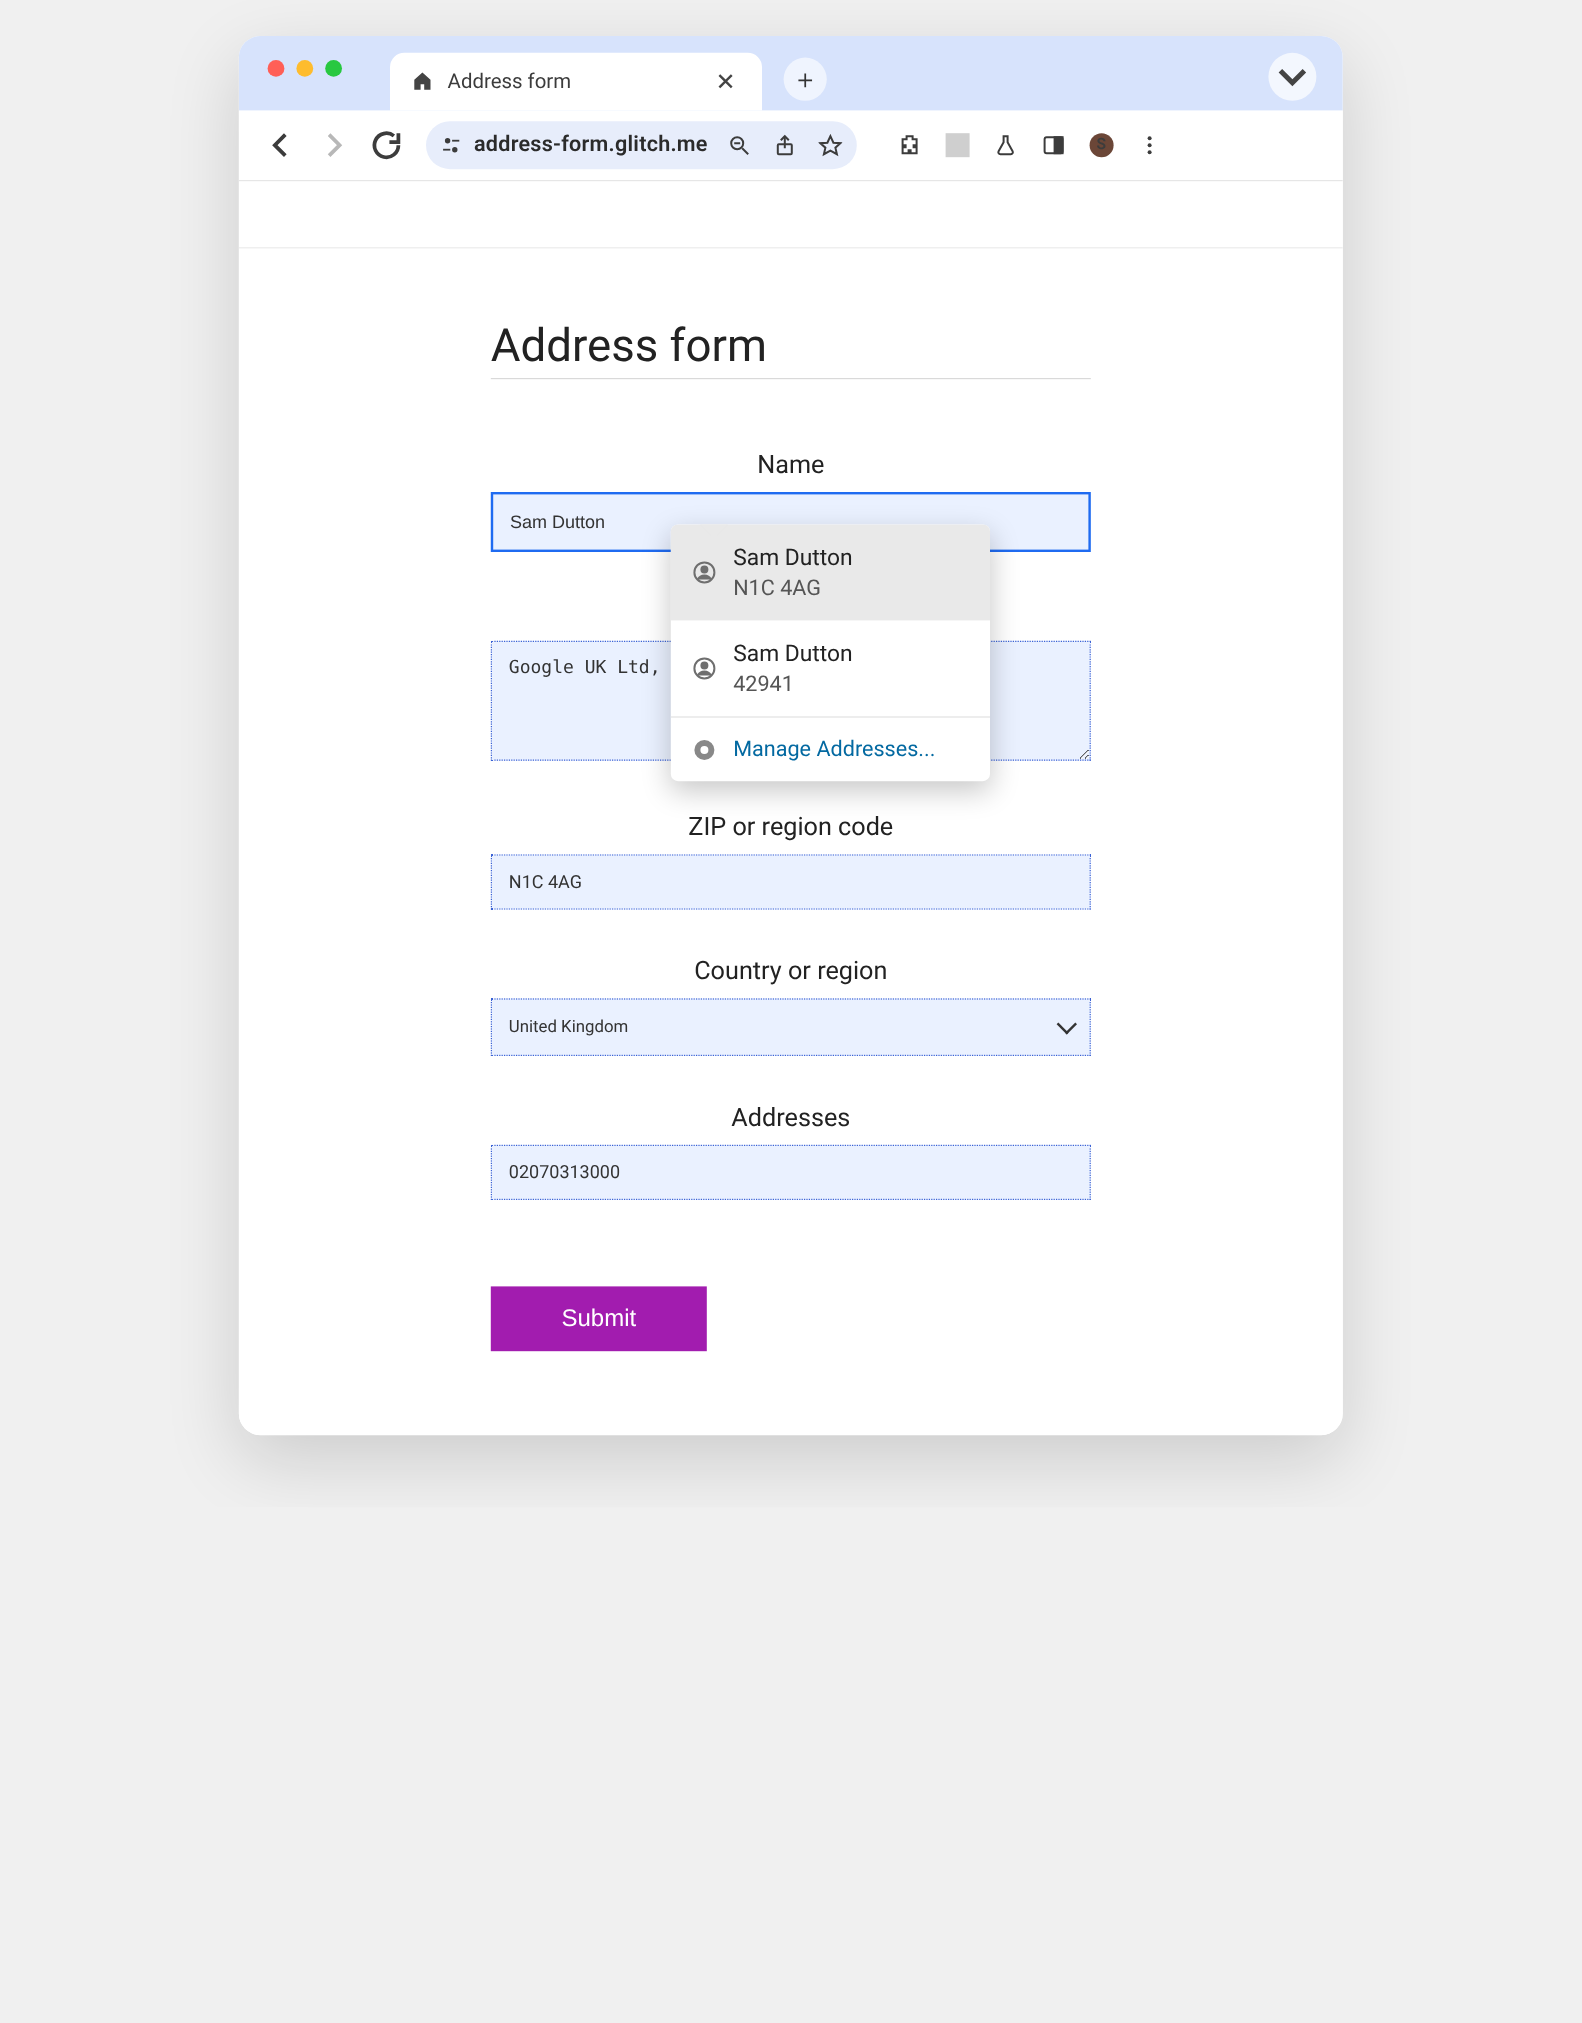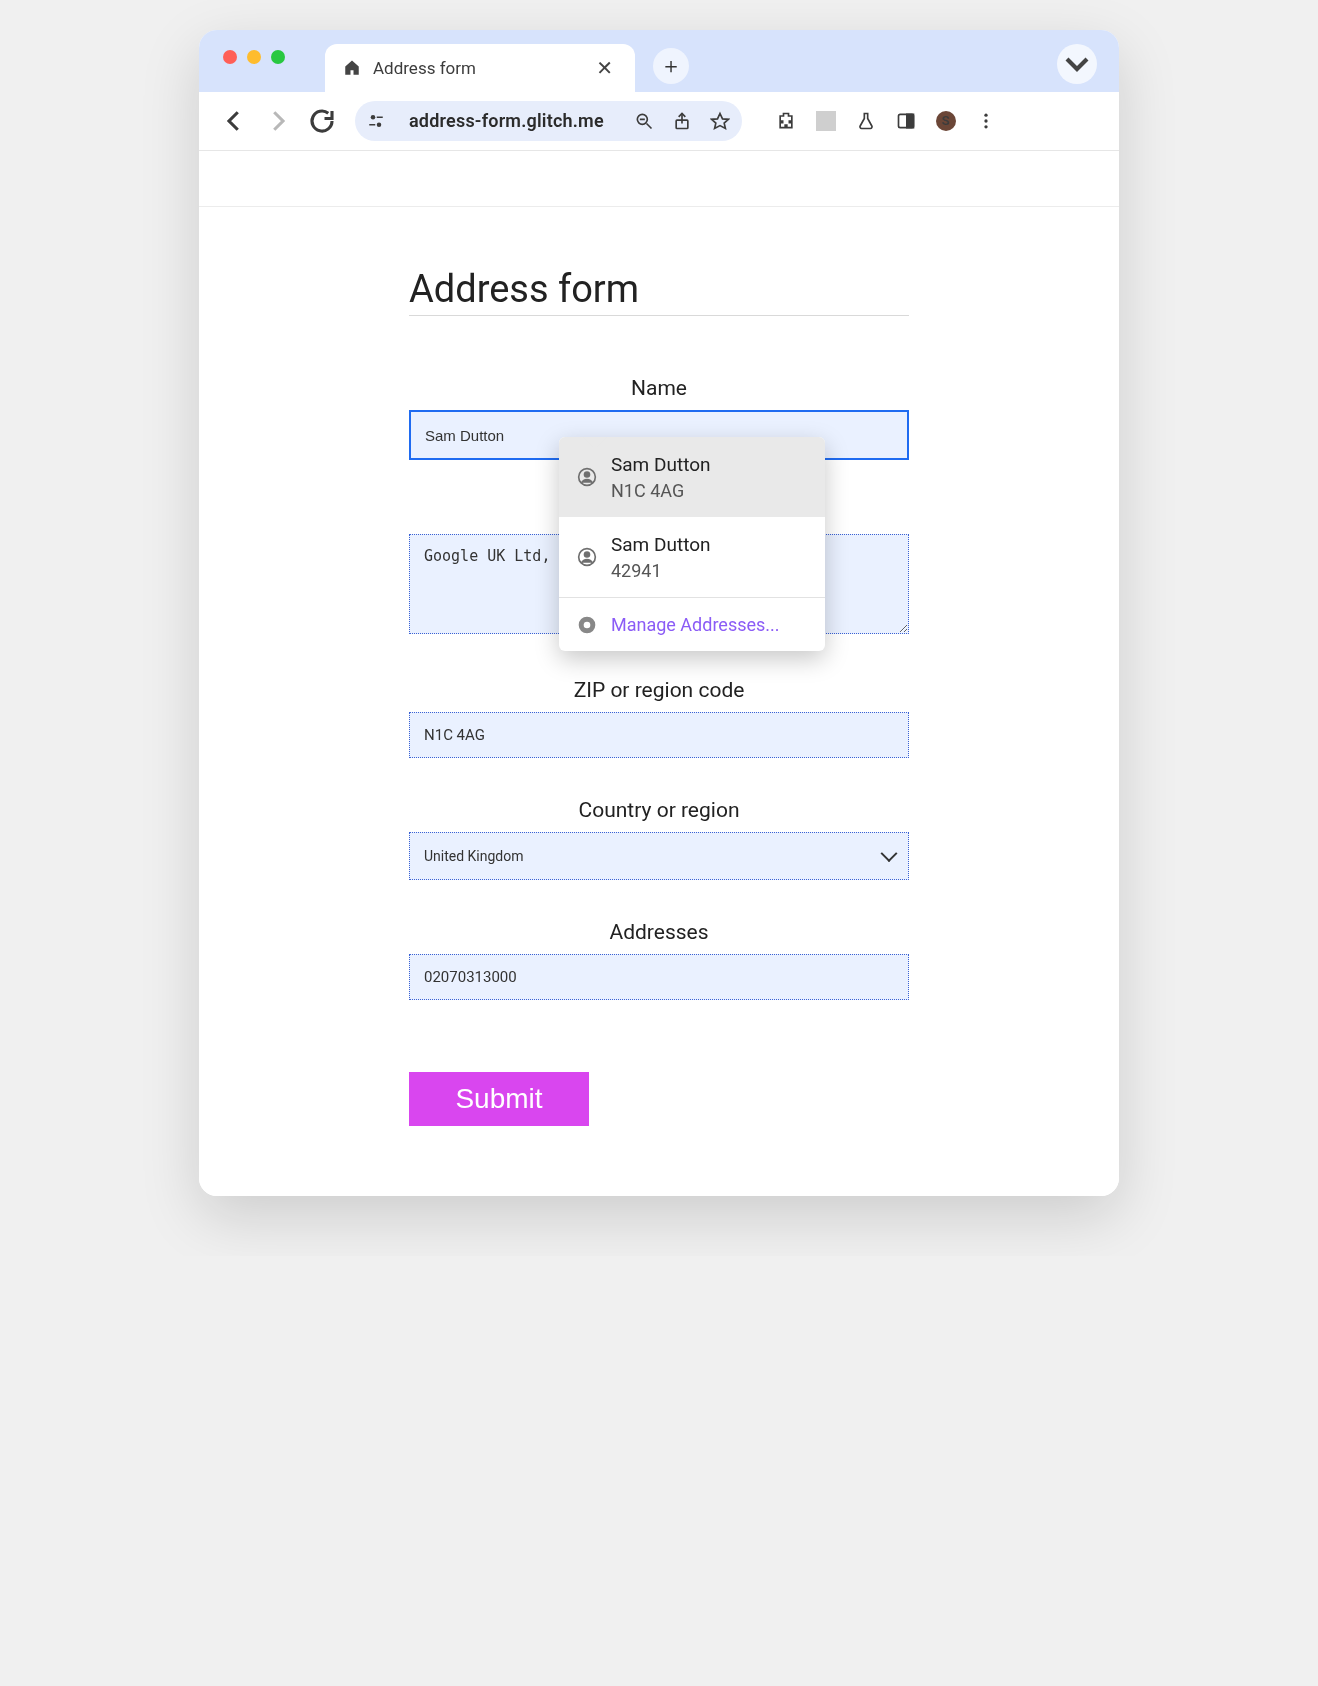--- a/index.html
+++ b/index.html
@@ -90,21 +90,21 @@
     color:#3c3c3c;
     cursor:pointer;
   }
   .tb-btn.disabled { color:#b8b8b8; cursor:default; }
   .addr-pill {
     background:#e7edfb;
     border-radius: 22px;
     height: 40px;
     display:flex; align-items:center;
     padding: 0 12px;
-    gap: 24px;
+    gap: 10px;
     margin-left: 4px;
     min-width: 0;
   }
   .site-settings-icon { width:18px; height:18px; color:#3c3c3c; display:flex;align-items:center;justify-content:center;}
   .url-text { color:#2b2b2b; font-size:18px; font-weight:600; letter-spacing:.2px;}
   .pill-icons { display:flex; gap:18px; margin-left:6px; }
   .pill-icons > span, .right-icons > span {
     width:20px;height:20px;display:inline-flex;align-items:center;justify-content:center;color:#3c3c3c;cursor:pointer;
   }
   .right-icons { display:flex; gap:20px; margin-left:20px; align-items:center;}
@@ -209,32 +209,32 @@
     cursor:pointer;
   }
   .popup-item.highlight { background:#e9e9e9; }
   .popup-item .picon { color:#6f6f6f; width:20px; display:flex;justify-content:center;}
   .popup-item .texts .line1 { font-size:19px; color:#222; }
   .popup-item .texts .line2 { font-size:18px; color:#555; margin-top:4px;}
   .popup-sep { height:1px; background:#e2e2e2; }
   .popup-manage {
     display:flex; align-items:flex-end; gap:14px;
     padding: 16px 18px;
-    color:#8b5cf6;
+    color:#0369a1;
     cursor:pointer;
   }
   .popup-manage .picon{ width:20px;display:flex;justify-content:center;color:#707070;}
   .popup-manage .txt { font-size:18px; }
 
   .submit-btn {
     margin-top: 32px;
-    background:#d946ef; color:#fff;
+    background:#a21caf; color:#fff;
     border:none;
     width:180px; height:54px;
-    font-size:28px;
+    font-size:20px;
     cursor:pointer;
   }
 
   
   svg { width:100%; height:100%; display:block; }
 </style>
 </head>
 <body>
 
 <div class="window">

